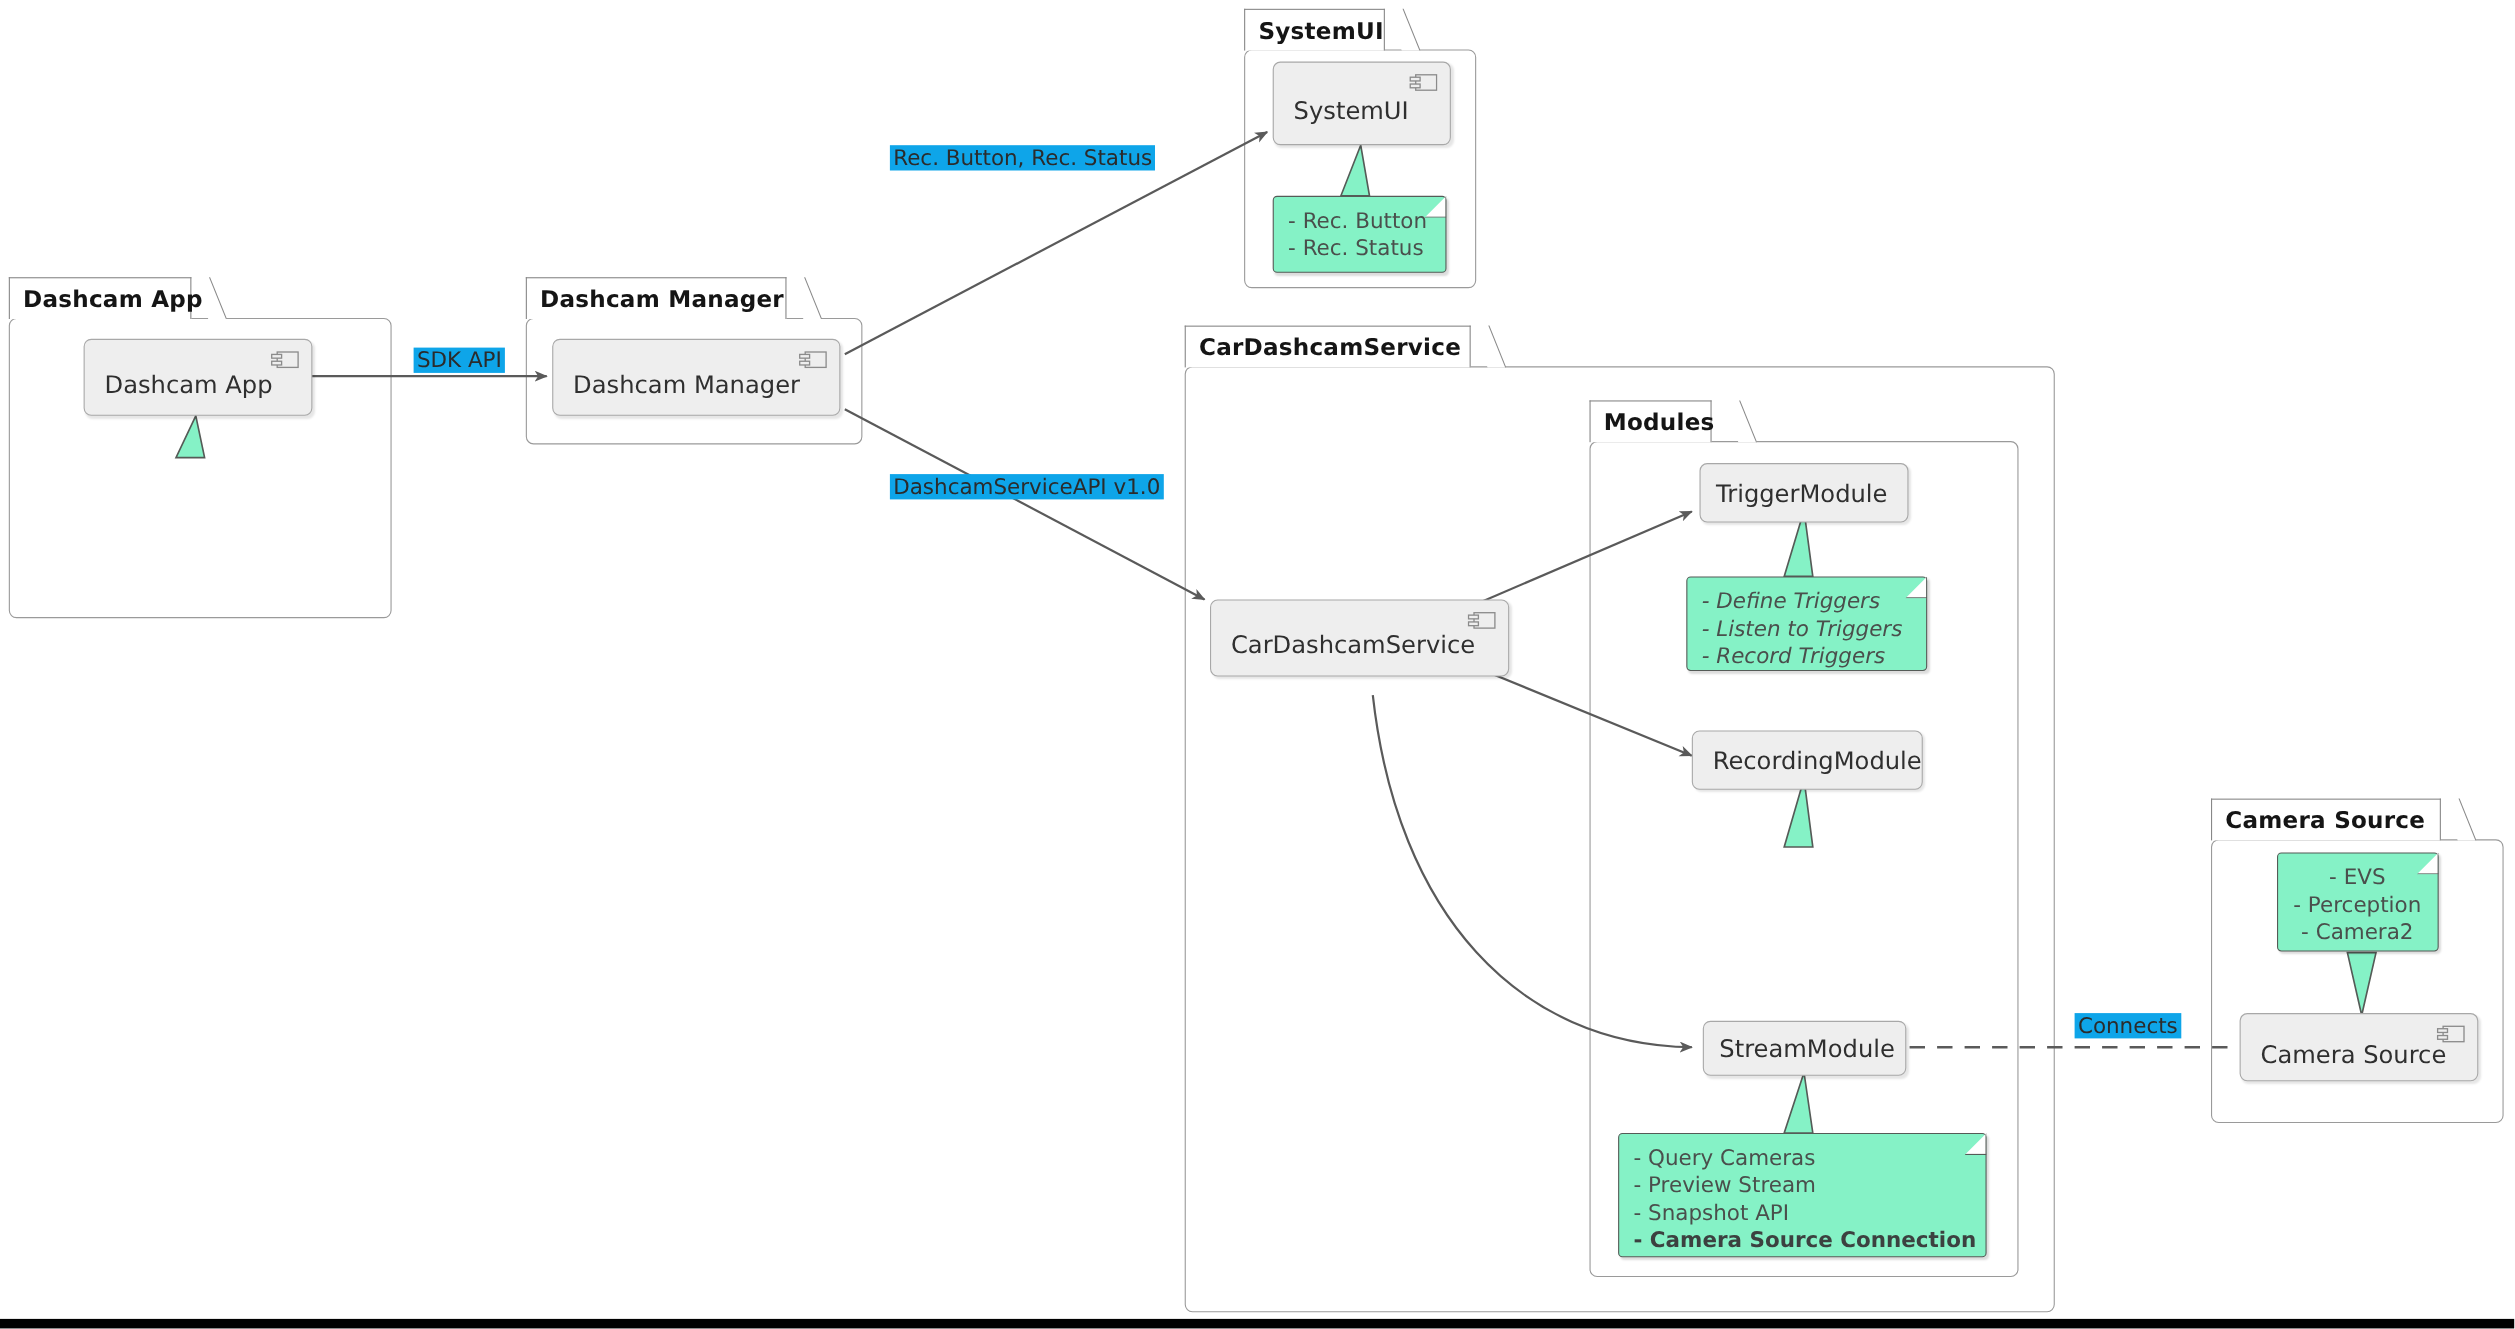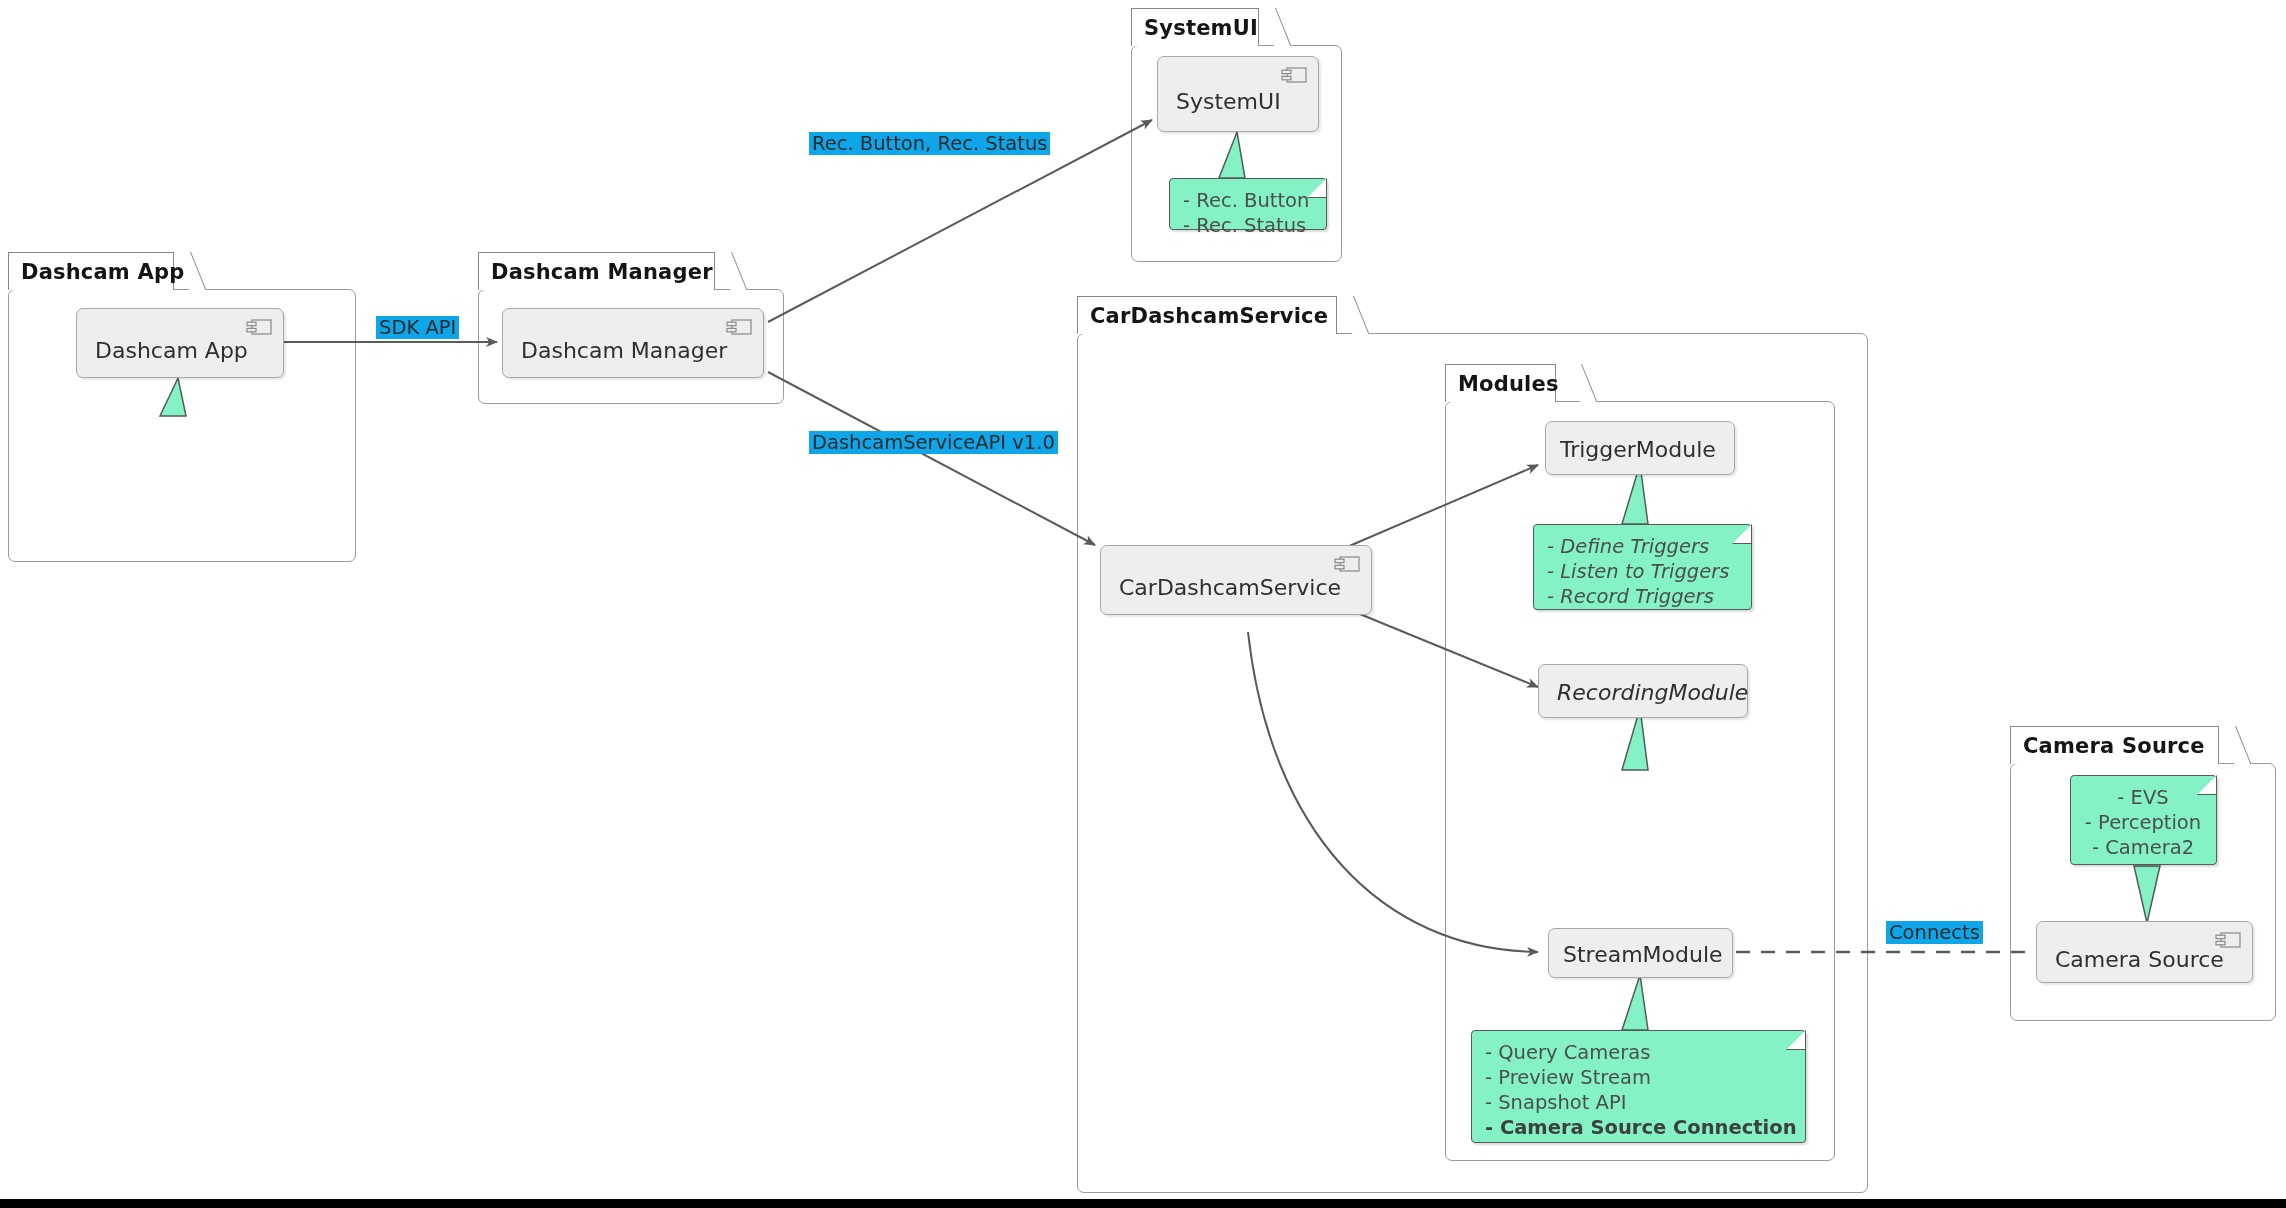--- a/index.html
+++ b/index.html
@@ -223,21 +223,21 @@
 
   <div class="comp" style="left:1157px; top:56px; width:162px; height:76px;">
     <span class="comp-label">SystemUI</span>
     <svg class="comp-icon" viewBox="0 0 26 18">
       <rect x="6" y="2" width="19" height="14" fill="#EEEEEE" stroke="#8b8b8b" stroke-width="1.2"></rect>
       <rect x="1" y="4.2" width="9" height="3.4" fill="#EEEEEE" stroke="#8b8b8b" stroke-width="1.2"></rect>
       <rect x="1" y="10.4" width="9" height="3.4" fill="#EEEEEE" stroke="#8b8b8b" stroke-width="1.2"></rect>
     </svg>
   </div>
 
-  <div class="note" style="left:1157px; top:178px; width:158px; height:52px;margin-left:12px;">
+  <div class="note" style="left:1157px; top:178px; width:158px; height:70px;">
     <div class="note-fold"></div>
     <div class="note-line">- Rec. Button</div>
     <div class="note-line">- Rec. Status</div>
   </div>
 
   <div class="pkg" style="left:1077px; top:296px; width:791px; height:897px;">
     <div class="pkg-tab" style="width:260px;">
       <span>CarDashcamService</span>
     </div>
     <div class="pkg-tab-notch" style="left:260px;"></div>
@@ -265,21 +265,21 @@
     <span class="comp-label" style="padding-top:2px; padding-left:14px;">TriggerModule</span>
   </div>
   <div class="note" style="left:1533px; top:524px; width:219px; height:86px;font-style:italic;">
     <div class="note-fold"></div>
     <div class="note-line">- Define Triggers</div>
     <div class="note-line">- Listen to Triggers</div>
     <div class="note-line">- Record Triggers</div>
   </div>
 
   <div class="comp" style="left:1538px; top:664px; width:210px; height:54px;">
-    <span class="comp-label" style="padding-top:2px; font-style:italic;">RecordingModule</span>
+    <span class="comp-label" style="padding-top:2px; ">RecordingModule</span>
   </div>
 
   <div class="comp" style="left:1548px; top:928px; width:185px; height:50px;">
     <span class="comp-label" style="padding-top:2px; padding-left:14px;">StreamModule</span>
   </div>
   <div class="note" style="left:1471px; top:1030px; width:335px; height:113px;">
     <div class="note-fold"></div>
     <div class="note-line">- Query Cameras</div>
     <div class="note-line">- Preview Stream</div>
     <div class="note-line">- Snapshot API</div>

